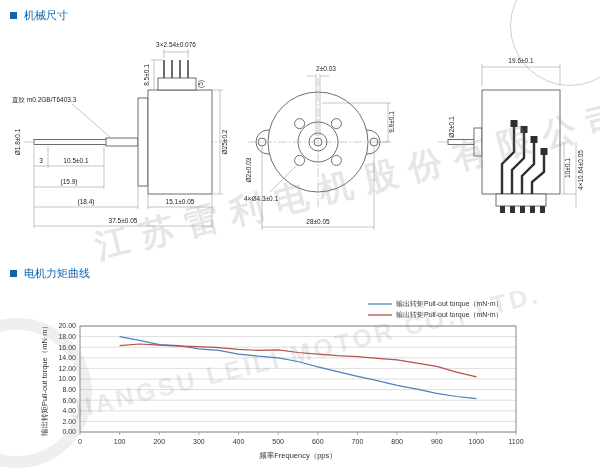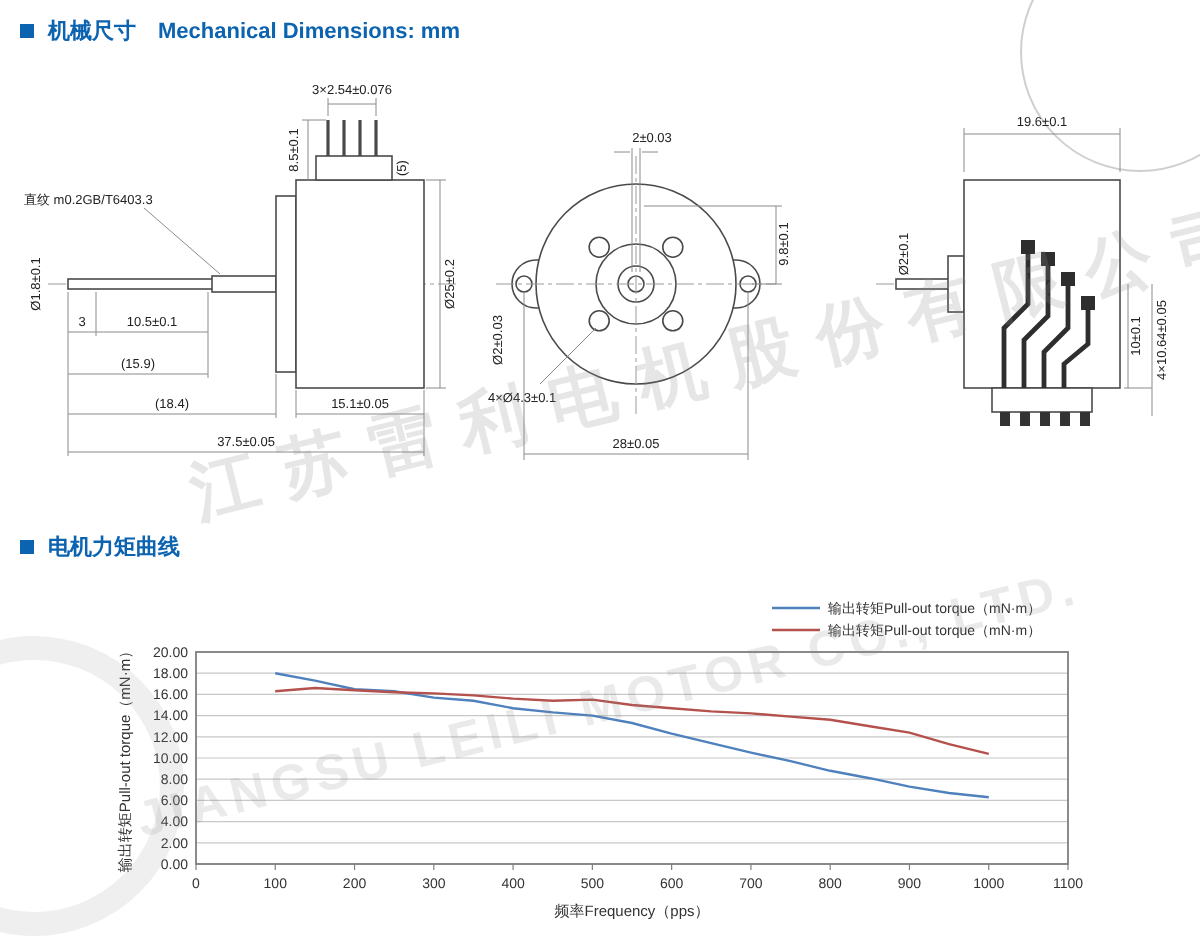--- a/index.html
+++ b/index.html
@@ -12,44 +12,43 @@
 
   .watermark { position:absolute; z-index:5; pointer-events:none; white-space:nowrap; font-weight:bold; }
   .wm1 { left:88px; top:158px; transform:rotate(-14deg); font-size:34px; letter-spacing:12px;
          color:rgba(140,140,140,0.22); }
   .wm2 { left:62px; top:338px; transform:rotate(-14deg); font-size:25px; letter-spacing:3px;
          color:rgba(140,140,140,0.18); }
   .wm-circle { position:absolute; left:-58px; top:318px; width:150px; height:150px; border-radius:50%;
          border:12px solid rgba(150,150,150,0.15); z-index:5; pointer-events:none; }
 
   .section-header { position:absolute; left:10px; display:flex; align-items:center; gap:7px;
-    color:#0c63b0; font-size:11px; font-weight:bold; z-index:2; }
+    color:#0c63b0; font-size:11px; font-weight:normal; z-index:2; }
   .bullet { width:7px; height:7px; background:#0c63b0; display:inline-block; flex:0 0 auto; }
   .section-header .en { margin-left:4px; }
 
   .drawing { position:absolute; left:8px; top:30px; z-index:2; }
   .drawing text { font-family:"Liberation Sans","DejaVu Sans",sans-serif; }
 
-  .chart-wrap { position:absolute; left:56px; top:298px; width:515px; height:172px; z-index:2; }
+  .chart-wrap { position:absolute; left:38px; top:298px; width:515px; height:172px; z-index:2; }
   #torque-chart text { font-family:"Liberation Sans","DejaVu Sans",sans-serif; }
 </style>
 </head>
 <body>
 
 <div class="page">
 
   <div class="corner-arc"></div>
   <div class="watermark wm1">江苏雷利电机股份有限公司</div>
   <div class="watermark wm2">JIANGSU LEILI MOTOR CO., LTD.</div>
   <div class="wm-circle"></div>
 
   <div class="section-header" style="top:8px;">
     <span class="bullet"></span>
     <span class="zh">机械尺寸</span>
-    <span class="en">Mechanical Dimensions: mm</span>
   </div>
 
   <svg class="drawing" width="584" height="234" viewBox="0 0 584 234">
 
     <g stroke="#4a4a4a" stroke-width="0.8" fill="none">
       <line x1="16" y1="112" x2="220" y2="112" stroke="#9a9a9a" stroke-width="0.5" stroke-dasharray="9 2 2 2"></line>
       <rect x="26" y="109.5" width="104" height="5" fill="#ffffff"></rect>
       <rect x="98" y="108" width="32" height="8" fill="#ffffff"></rect>
       <rect x="130" y="68" width="10" height="88" fill="#ffffff"></rect>
       <rect x="140" y="60" width="64" height="104" fill="#ffffff"></rect>

